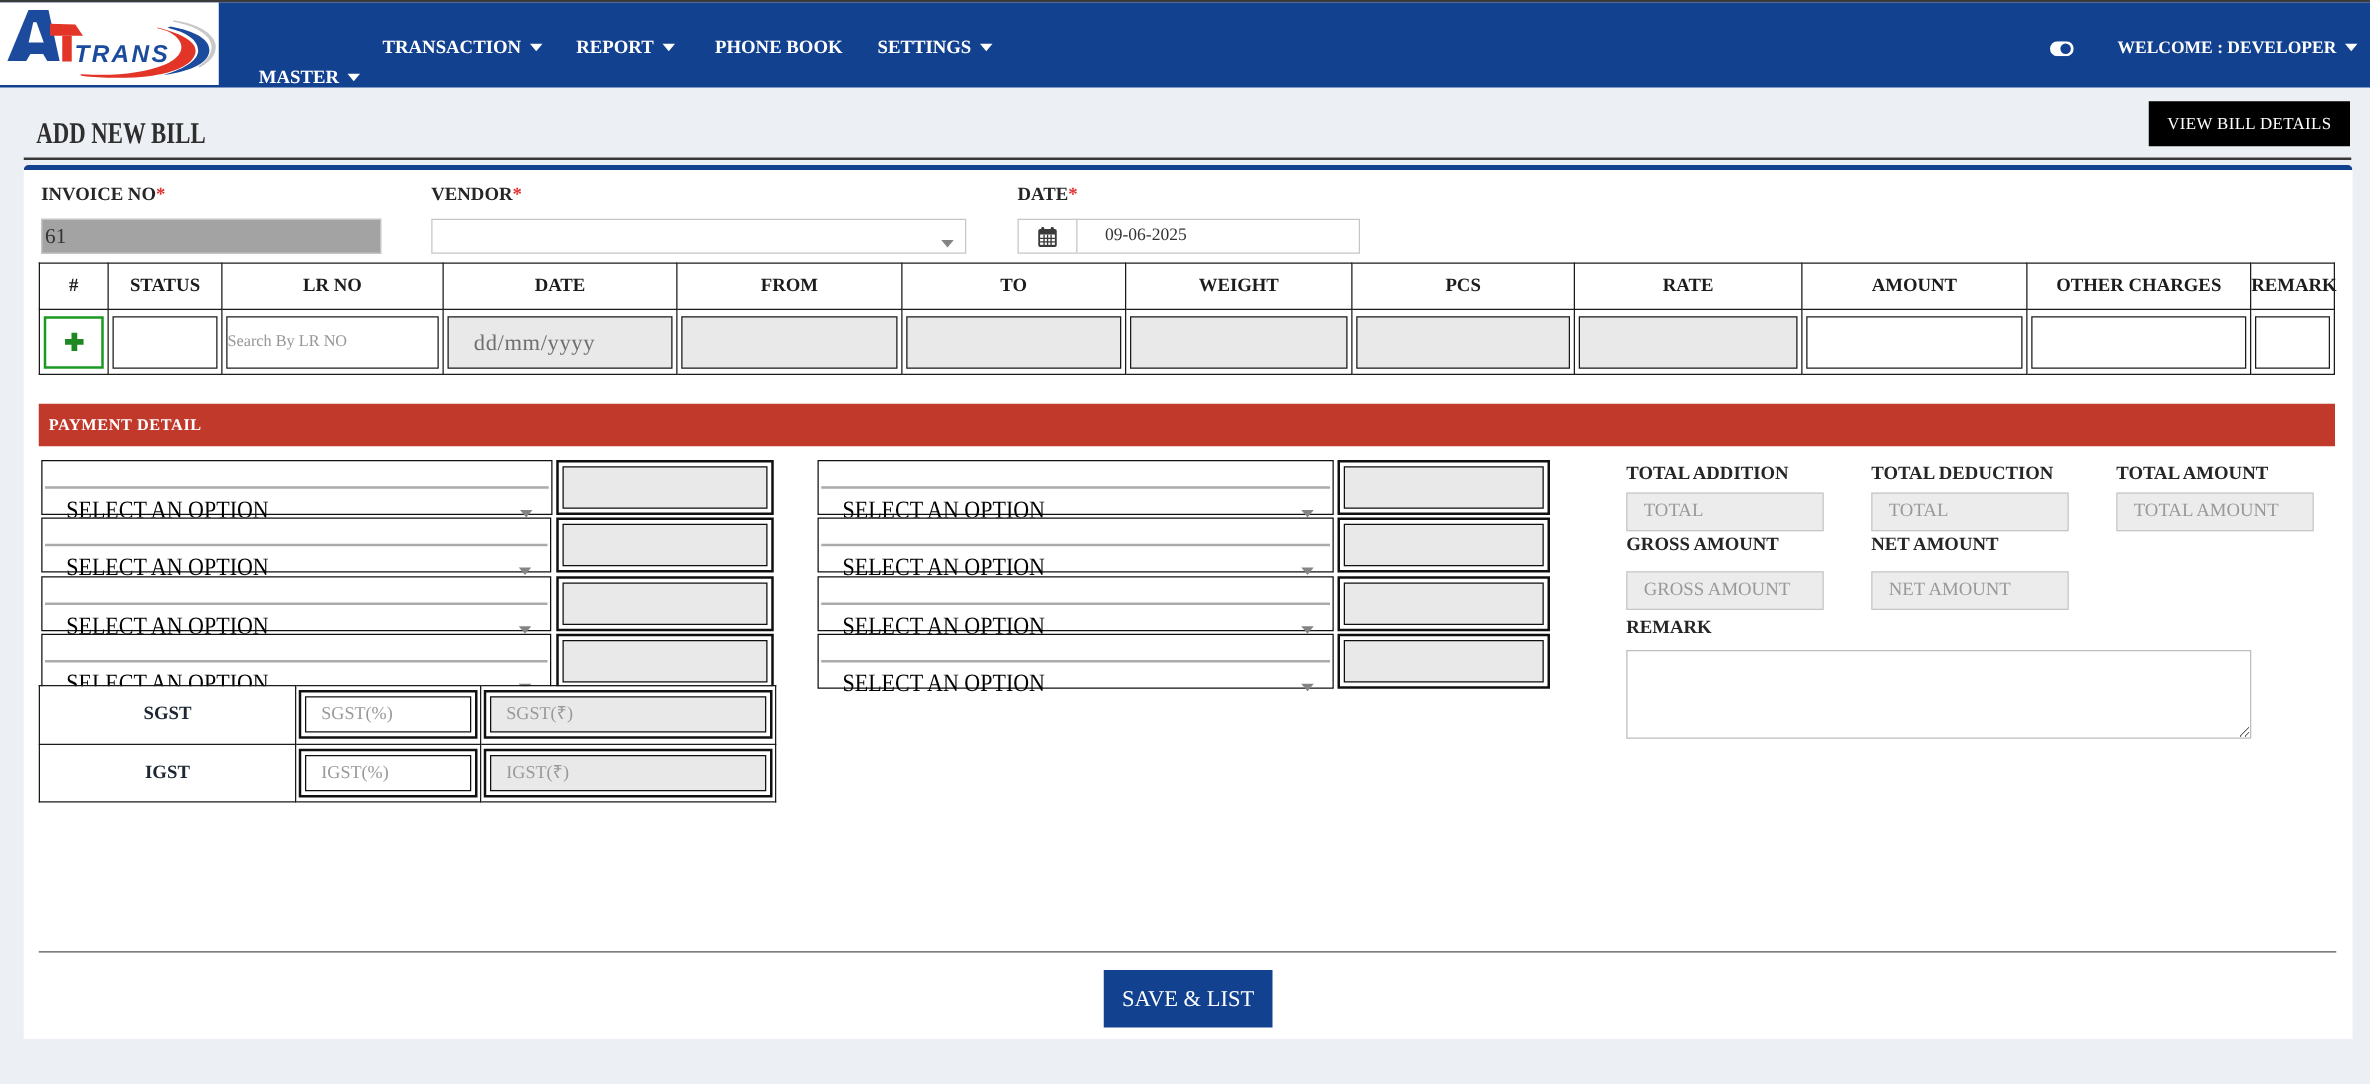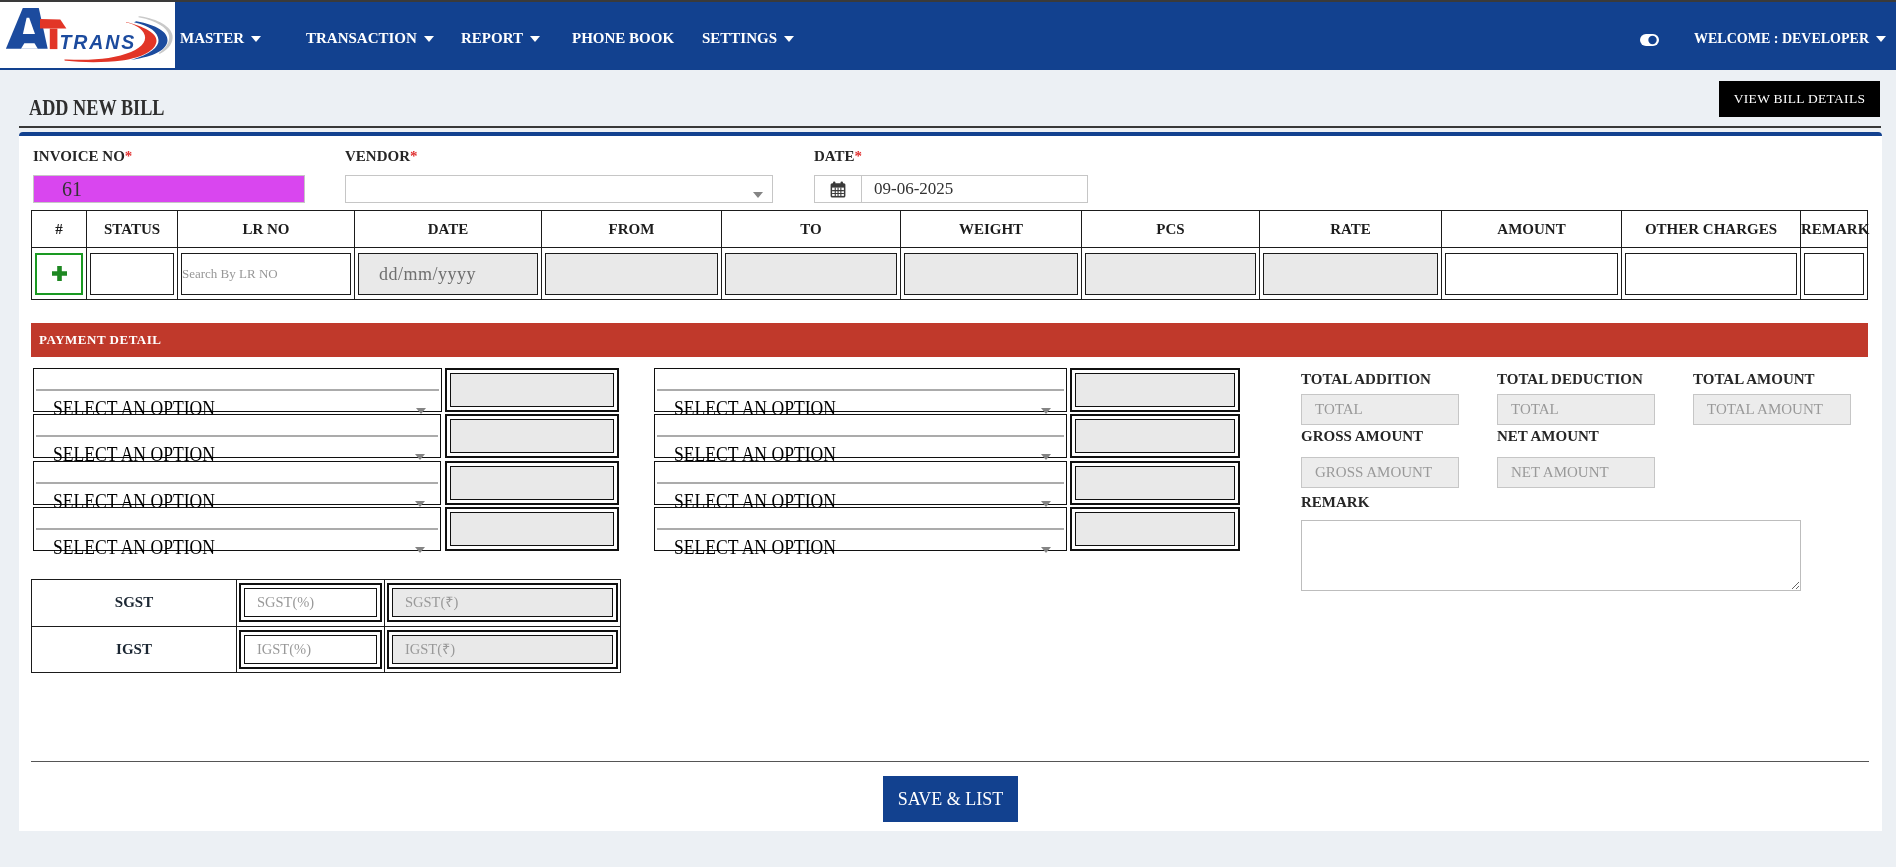--- a/index.html
+++ b/index.html
@@ -17,30 +17,30 @@
 
 #h1 { left:29px; top:94px; font-size:24px; font-weight:bold; color:#2e2e2e; transform:scaleX(0.76); transform-origin:left center; white-space:nowrap; }
 #viewbill { left:1719px; top:81px; width:161px; height:36px; background:#000000; color:#fff; font-size:13.5px; text-align:center; line-height:36px; letter-spacing:0.3px; }
 #darkhr { left:19px; top:126px; width:1862px; height:2px; background:#383838; }
 
 
 #panel { left:19px; top:132px; width:1863px; height:699px; background:#fff; border-top:4px solid #12418f; border-radius:4px 4px 0 0; }
 
 .lbl { position:absolute; font-size:15px; font-weight:bold; color:#262626; white-space:nowrap; }
 .red { color:#e03131; }
-.inp { position:absolute; background:#d946ef; border:1px solid #c6c6c6; font-size:20px; color:#333; padding-left:28px; font-family:"Liberation Serif", serif; }
+.inp { position:absolute; background:#a3a3a3; border:1px solid #c6c6c6; font-size:17px; color:#333; padding-left:2px; font-family:"Liberation Serif", serif; }
 .inp::placeholder { color:#999; }
 
 
 #vendorsel { left:345px; top:175px; width:428px; height:28px; background:#fff; border:1px solid #c6c6c6; }
 .seltri { position:absolute; width:0; height:0; border-left:5px solid transparent; border-right:5px solid transparent; border-top:6px solid #848484; }
 
 
 #dateaddon { left:814px; top:175px; width:48px; height:28px; background:#fff; border:1px solid #c6c6c6; text-align:center; }
-#dateinp { left:861px; top:175px; width:227px; height:28px; background:#fff; border:1px solid #c6c6c6; font-size:17px; color:#333; padding-left:12px; line-height:25px; }
+#dateinp { left:861px; top:175px; width:227px; height:28px; background:#fff; border:1px solid #c6c6c6; font-size:14px; color:#333; padding-left:22px; line-height:25px; }
 
 
 #tbl { left:31px; top:210px; width:1836px; height:89px; }
 #tbl table { border-collapse:collapse; width:1836px; table-layout:fixed; }
 #tbl td, #tbl th { border:1px solid #1b1b1b; background:#fff; }
 #tbl th { height:37px; font-size:15px; font-weight:bold; color:#1c1c1c; text-align:center; }
 #tbl td { height:52px; text-align:center; vertical-align:middle; padding:0 3px; }
 .cin { width:100%; height:42px; border:1px solid #1b1b1b; background:#fff; font-size:14px; font-family:"Liberation Serif", serif; }
 .cin::placeholder { color:#979797; font-size:13px; }
 .cing { background:#e9e9e9; }
@@ -53,21 +53,21 @@
 .selinner { width:100%; height:100%; border:1px solid #ababab; position:relative; font-size:20px; color:#000; line-height:37px; padding-left:16px; }
 .st { display:inline-block; transform:scaleX(0.88); transform-origin:0 50%; white-space:nowrap; }
 .graybox { position:absolute; height:44px; background:#fff; border:2px solid #101010; padding:3px; }
 .graybox .gi { width:100%; height:100%; border:1px solid #101010; background:#e9e9e9; }
 
 
 .tinp { position:absolute; width:158px; height:31px; background:#ececec; border:1px solid #c6c6c6; font-size:15px; color:#999; line-height:29px; padding-left:13px; }
 #remarkta { left:1301px; top:520px; width:500px; height:71px; border:1px solid #bdbdbd; background:#fff; resize:both; }
 
 
-#gst { left:31px; top:579px; }
+#gst { left:31px; top:548px; }
 #gst table { border-collapse:collapse; table-layout:fixed; }
 #gst td { border:1px solid #1b1b1b; background:#fff; height:46.7px; vertical-align:middle; }
 #gst .gl { text-align:center; font-size:15px; font-weight:bold; color:#1c2733; }
 .gwrap { margin:0 2px; height:39px; background:#fff; border:2px solid #101010; padding:3px; }
 .gwrap input { width:100%; height:100%; border:1px solid #101010; font-size:14.5px; color:#999; padding-left:12px; font-family:"Liberation Serif", serif; }
 .gwrap input::placeholder { color:#999; }
 .gg { background:#e9e9e9; }
 .gw { background:#fff; }
 
 #bothr { left:31px; top:761px; width:1838px; height:1px; background:#555; }
@@ -84,21 +84,21 @@
       <path d="M26.6,15.8 L29.2,15.8 L35,31.9 L22.9,31.9 Z" fill="#fff"></path>
       <path d="M21,46.8 L24.3,41.2 L34.5,41.2 L37.8,46.8 Z" fill="#fff"></path>
       <path d="M40,17 L60.3,17.5 L66.4,26.6 L40,26.6 Z" fill="#e23527"></path>
       <path d="M49.8,26.6 L57.4,26.6 L57.4,47.1 L49.8,47.1 Z" fill="#e23527"></path>
       <text x="59.5" y="47.3" font-family="Liberation Sans, sans-serif" font-weight="bold" font-style="italic" font-size="19.5" letter-spacing="1.9" fill="#1c4b9e">TRANS</text>
       <path d="M140,14.3 C158,17 171,24.5 172.5,33.5 C173.5,40.5 169,47 160.5,51.5 C158.5,52.5 158,51.2 160,50 C166.5,45.5 170,39.5 169,33.5 C167.5,25.5 156,18.5 139.5,15.5 C137.5,15.1 138,14 140,14.3 Z" fill="#c9c9c9"></path>
       <path d="M136.3,19.2 C157,23 168,30 167.5,38.5 C167,47.5 155,54.5 131,57.9 C150,52.5 159,45 158.5,38 C158,30 150,24 134,20.2 Z" fill="#1c4b9e"></path>
       <path d="M126,20 C144,24.5 157,31 156.5,39 C156,48 143,55.5 122,58.5 C104,61 80,60.5 66.5,58.8 C63.5,58.4 63.5,57.2 66.5,57.4 C92,59 115,56.5 131,50 C143,45 148,37.5 143.5,30.5 C140,25.2 133,21.8 126,20.6 Z" fill="#e23527"></path>
     </svg>
   </div>
-  <div class="navitem" style="left:180px;">MASTER<span class="caret"></span></div>
+  <div class="navitem" style="left:207px;margin-top:24px;">MASTER<span class="caret"></span></div>
   <div class="navitem" style="left:306px;">TRANSACTION<span class="caret"></span></div>
   <div class="navitem" style="left:461px;">REPORT<span class="caret"></span></div>
   <div class="navitem" style="left:572px;">PHONE BOOK</div>
   <div class="navitem" style="left:702px;">SETTINGS<span class="caret"></span></div>
   <div class="abs" style="left:1640px; top:32px;">
     <svg width="19" height="12" viewBox="0 0 19 12">
         <rect x="0" y="0" width="19" height="12" rx="6" fill="#fff"></rect>
         <circle cx="12.5" cy="6" r="4.2" fill="#12418f"></circle>
       </svg>
   </div>

